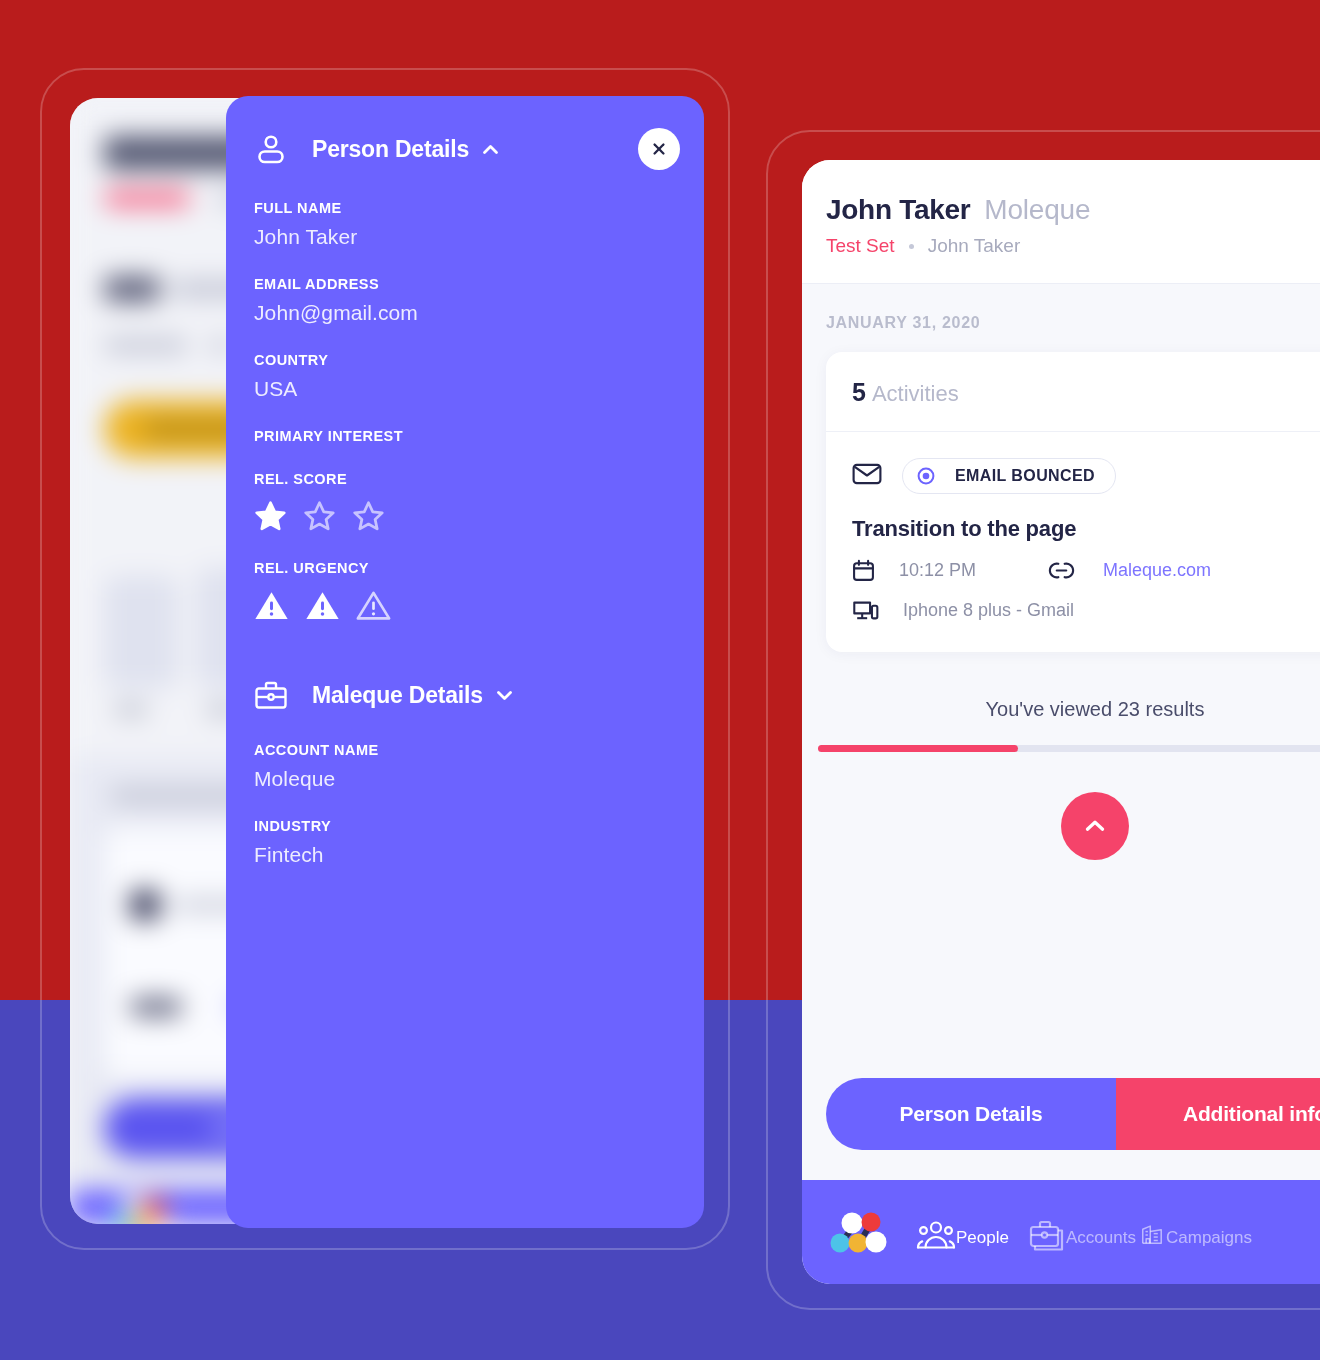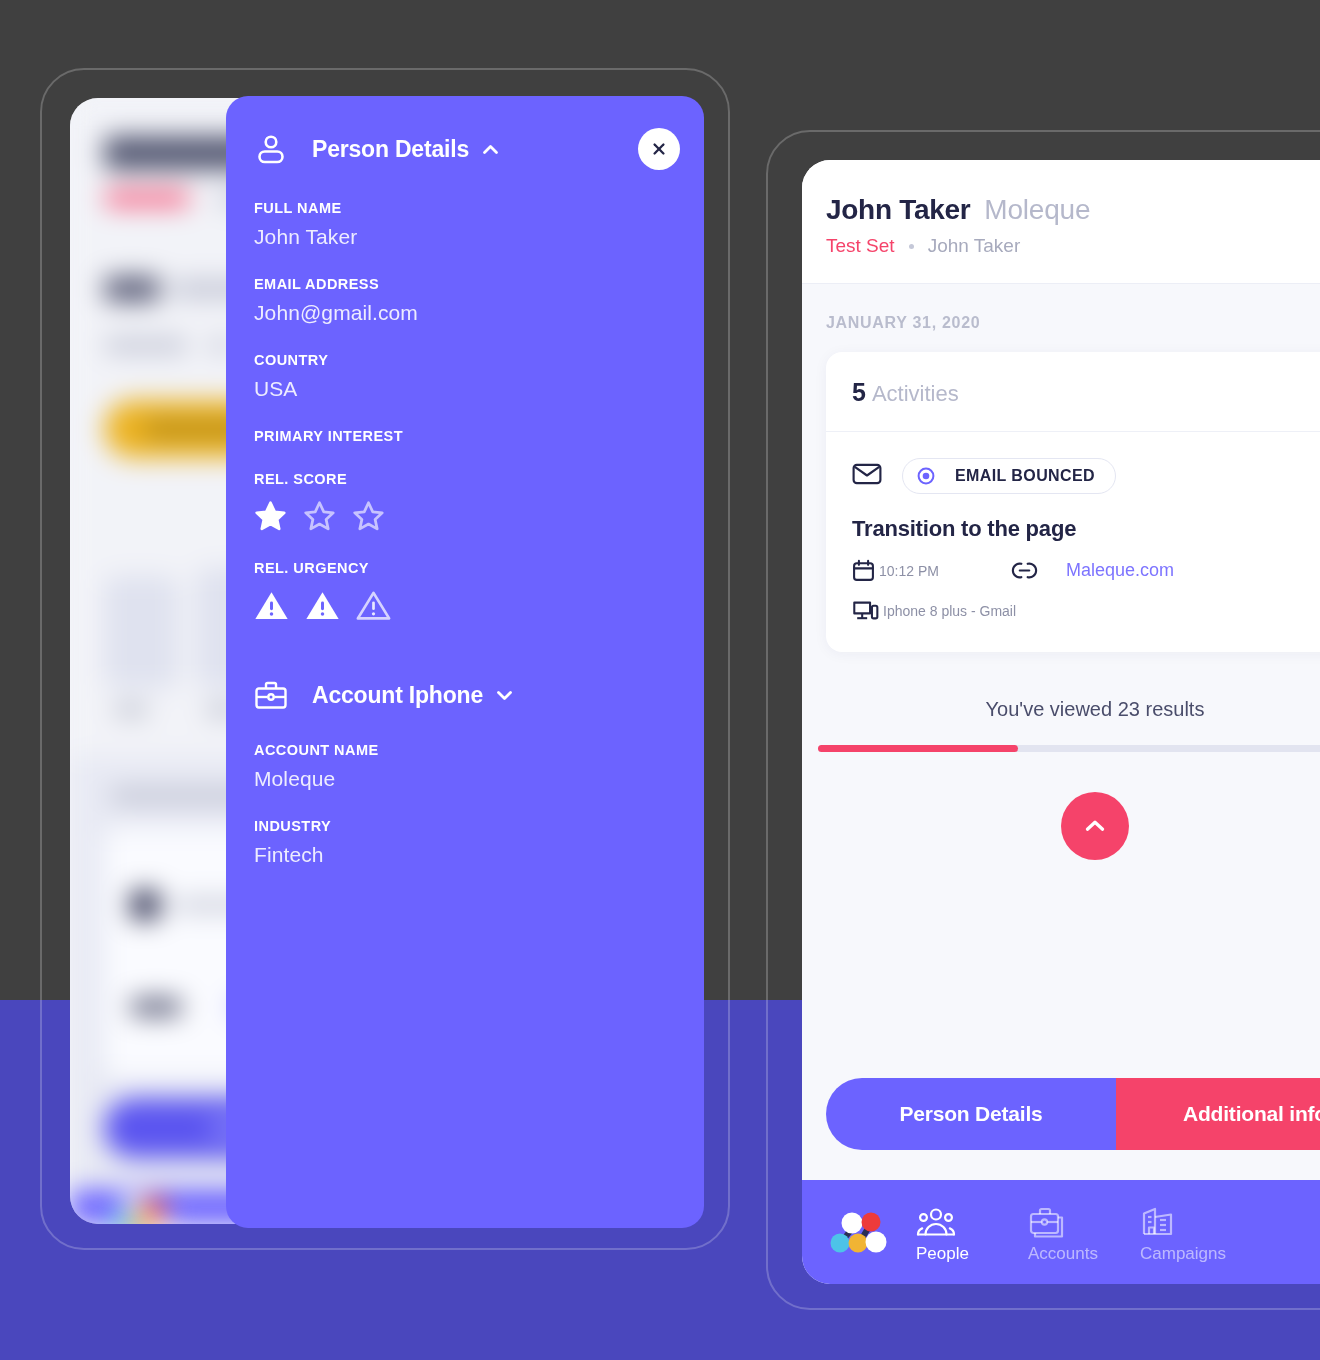--- a/index.html
+++ b/index.html
@@ -3,21 +3,21 @@
 <meta charset="utf-8">
 <style>
   * { box-sizing: border-box; margin: 0; padding: 0; }
   html, body {
     width: 1320px; height: 1360px;
     overflow: hidden;
     background: #4a47bd;
     font-family: "Liberation Sans", sans-serif;
     -webkit-font-smoothing: antialiased;
   }
-  .stage { position: relative; width: 1320px; height: 1000px; background: #404040; }
+  .stage { position: relative; width: 1320px; height: 1000px; background: #b91c1c; }
 
   
   .device-left {
     position: absolute; left: 40px; top: 68px;
     width: 690px; height: 1182px;
     border: 2px solid rgba(255,255,255,0.22);
     border-radius: 44px;
   }
   .screen-left {
     position: absolute; left: 28px; top: 28px;
@@ -158,21 +158,21 @@
   .badge-row { display: flex; align-items: center; }
   .badge {
     display: inline-flex; align-items: center; gap: 20px;
     border: 1.6px solid #e4e6f2; border-radius: 20px;
     padding: 8px 20px 8px 14px; margin-left: 20px;
   }
   .badge-txt { font-size: 16px; font-weight: 700; color: #232546; letter-spacing: 0.4px; }
   .act-title { font-size: 22px; font-weight: 700; color: #232546; margin-top: 22px; letter-spacing: -0.2px; }
   .meta-row { display: flex; align-items: center; margin-top: 17px; }
   .meta { display: flex; align-items: center; }
-  .meta-txt { font-size: 14px; color: #8d90a6; margin-left: 4px; }
+  .meta-txt { font-size: 18px; color: #8d90a6; margin-left: 24px; }
   .meta-link { font-size: 18px; color: #7d74ff; margin-left: 12px; cursor: pointer; }
   .meta.second { margin-left: 72px; gap: 16px; }
 
   .results-txt { text-align: center; font-size: 20px; color: #4a4d6b; margin-top: 46px; }
   .prog-wrap { margin: 24px 0 0 16px; height: 7px; background: #e2e4f0; border-radius: 4px; }
   .prog-fill { height: 7px; background: #f5436a; border-radius: 4px; width: 35%; }
   .load-row { display: flex; align-items: center; justify-content: center; margin-top: 40px; gap: 22px; }
   .load-btn {
     display: flex; align-items: center; gap: 18px;
     background: #fff; border: 1.6px solid #e6e8f3; border-radius: 34px;
@@ -193,21 +193,21 @@
   .tab-a span, .tab-b span { font-size: 21px; font-weight: 700; color: #fff; letter-spacing: -0.2px; white-space: nowrap; }
   .tab-b span { margin-left: 6px; }
   .switch-wrap { padding: 0 0 30px 0; background: #f7f8fc; }
 
   .bottom-nav {
     background: #6c63ff; height: 104px; display: flex; align-items: center;
     padding: 0 0 0 22px; gap: 0; position: relative;
   }
   .nav-logo { width: 70px; height: 52px; flex: 0 0 auto; margin-right: 22px; }
   .nav-item {
-    width: 112px; display: flex; flex-direction: column; align-items: flex-start;
+    width: 112px; display: flex; flex-direction: row; align-items: center;
     cursor: pointer; position: relative; padding-top: 6px;
   }
   .nav-item .nav-lbl { font-size: 17px; margin-top: 6px; color: rgba(255,255,255,0.55); }
   .nav-item.active .nav-lbl { color: #fff; }
 </style>
 </head>
 <body>
 
 <div class="stage">
 
@@ -318,21 +318,21 @@
     <div class="section-head">
       <span class="s-icon">
         <svg viewBox="0 0 34 30" width="34" height="30" fill="none" stroke="#fff" stroke-width="2.4" stroke-linejoin="round">
           <rect x="2.5" y="8.5" width="29" height="19" rx="2.4"></rect>
           <path d="M12 8.5 V4.6 a1.6 1.6 0 0 1 1.6-1.6 h6.8 a1.6 1.6 0 0 1 1.6 1.6 V8.5"></path>
           <line x1="2.5" y1="17" x2="13.8" y2="17"></line>
           <line x1="20.2" y1="17" x2="31.5" y2="17"></line>
           <circle cx="17" cy="17" r="2.7"></circle>
         </svg>
       </span>
-      <span class="s-title">Account Iphone</span>
+      <span class="s-title">Maleque Details</span>
       <span class="chev-dn">
         <svg viewBox="0 0 17 17" width="17" height="17" fill="none" stroke="#fff" stroke-width="2.8" stroke-linecap="round" stroke-linejoin="round">
           <polyline points="2.5,5.5 8.5,11.5 14.5,5.5"></polyline>
         </svg>
       </span>
     </div>
 
     <div class="fields" style="padding-top:32px;">
       <div class="f-label first">ACCOUNT NAME</div>
       <div class="f-value">Moleque</div>

